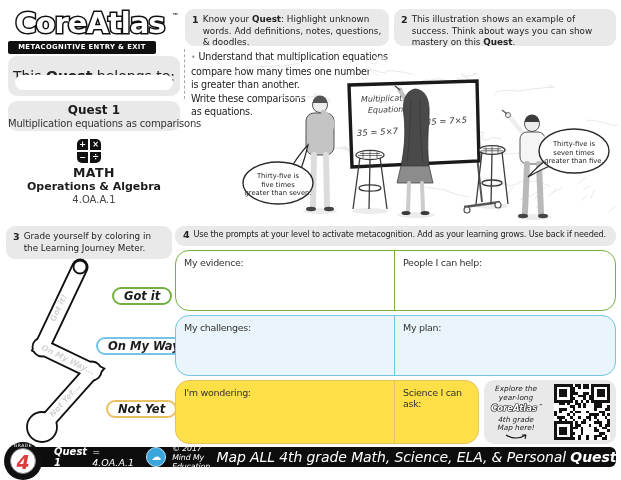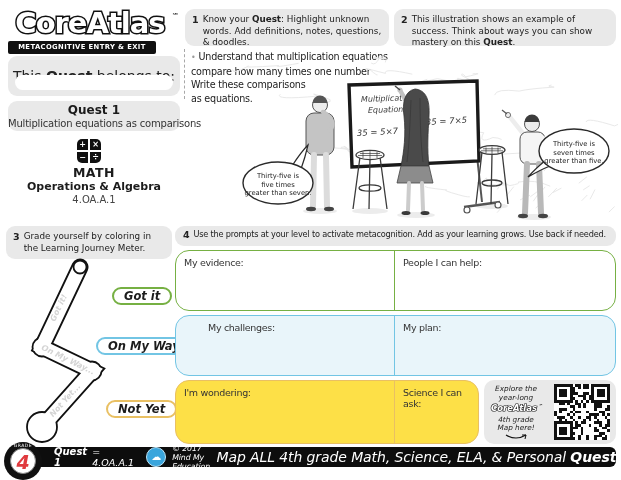--- a/index.html
+++ b/index.html
@@ -128,20 +128,21 @@
     <div class="instr">
         <span class="num">2</span>
       <span><span>This illustration shows an example of success. Think about ways you can show mastery on this </span><b>Quest</b><span>.</span></span>
     </div>
   </div>
 
   <div class="dashed-line"></div>
   <div class="goal">
     <div><span class="bullet">•</span><span>Understand that multiplication equations</span></div>
     <div>compare how many times one number</div>
+    <div>is greater than another.</div>
     <div>Write these comparisons</div>
     <div>as equations.</div>
   </div>
 
   <svg class="illus" width="388" height="166" viewBox="0 0 388 166">
     <g id="scribbles" stroke="#e9e9e9" fill="none" stroke-width="1">
         <path d="M195.0,32.5 q12.0,5.0 8.4,-2.4 q-3.3,3.0 15.0,-2.3 q2.5,7.3 25.8,-2.6"></path>
         <path d="M154.4,30.3 q-4.0,3.0 19.8,0.9 q-10.9,5.0 -3.5,4.1 q16.1,-7.8 39.7,3.8"></path>
         <path d="M125.8,91.9 q-1.2,2.6 -9.5,1.0 q-9.0,-1.7 -3.0,-1.8 q4.3,-1.3 5.1,4.4"></path>
         <path d="M264.6,39.1 q1.2,-6.8 24.5,-4.0 q10.3,-2.4 35.0,-4.0 q-9.1,-1.0 -2.6,-2.0"></path>
@@ -301,21 +302,21 @@
 
   <div class="prow row-green">
     <div class="cell" style="left:0;width:218px;">
       <div class="label">My evidence:</div>
       </div>
     <div class="cell div-green" style="left:218px;right:0;">
       <div class="label">People I can help:</div>
       </div>
   </div>
   <div class="prow row-blue">
-    <div class="cell" style="left:0;width:218px;padding-left:24px;">
+    <div class="cell" style="left:0;width:218px;">
       <div class="label">My challenges:</div>
       </div>
     <div class="cell div-blue" style="left:218px;right:0;">
       <div class="label">My plan:</div>
       </div>
   </div>
   <div class="prow row-orange">
     <div class="cell" style="left:0;width:218px;">
       <div class="label">I'm wondering:</div>
       </div>

